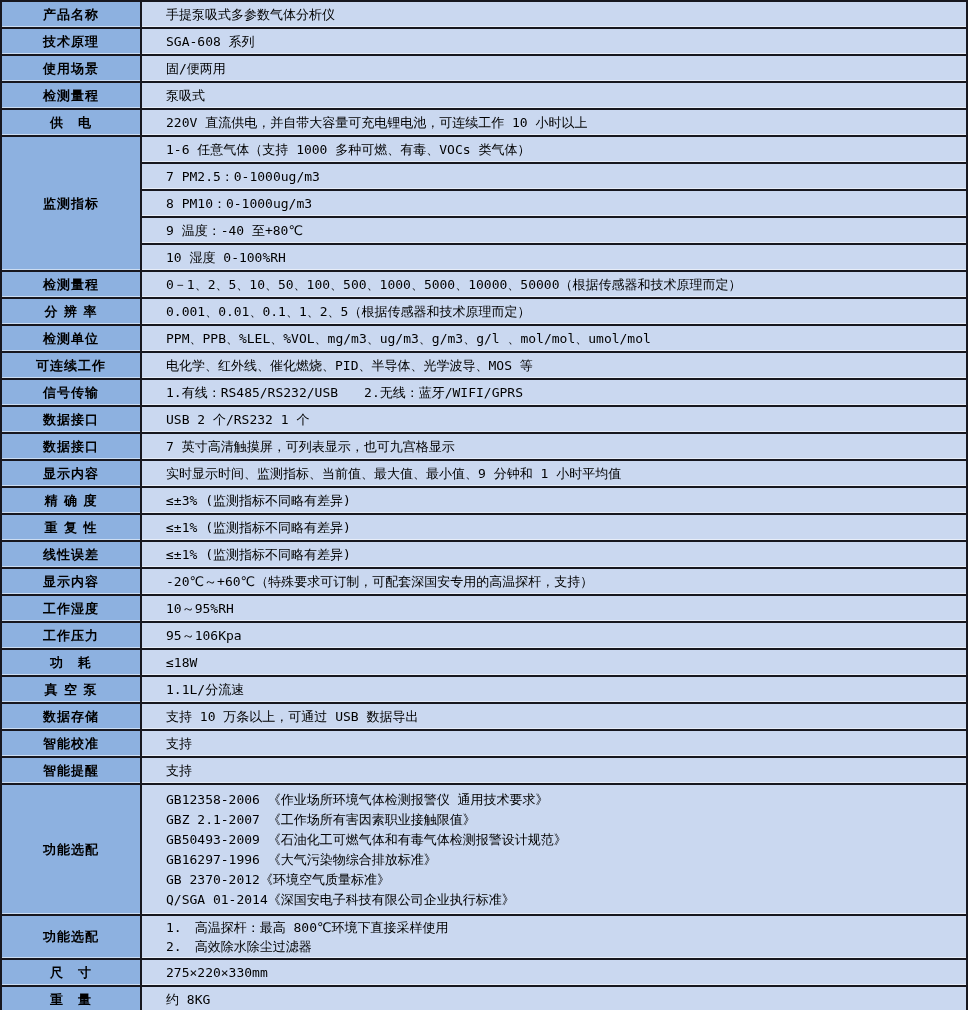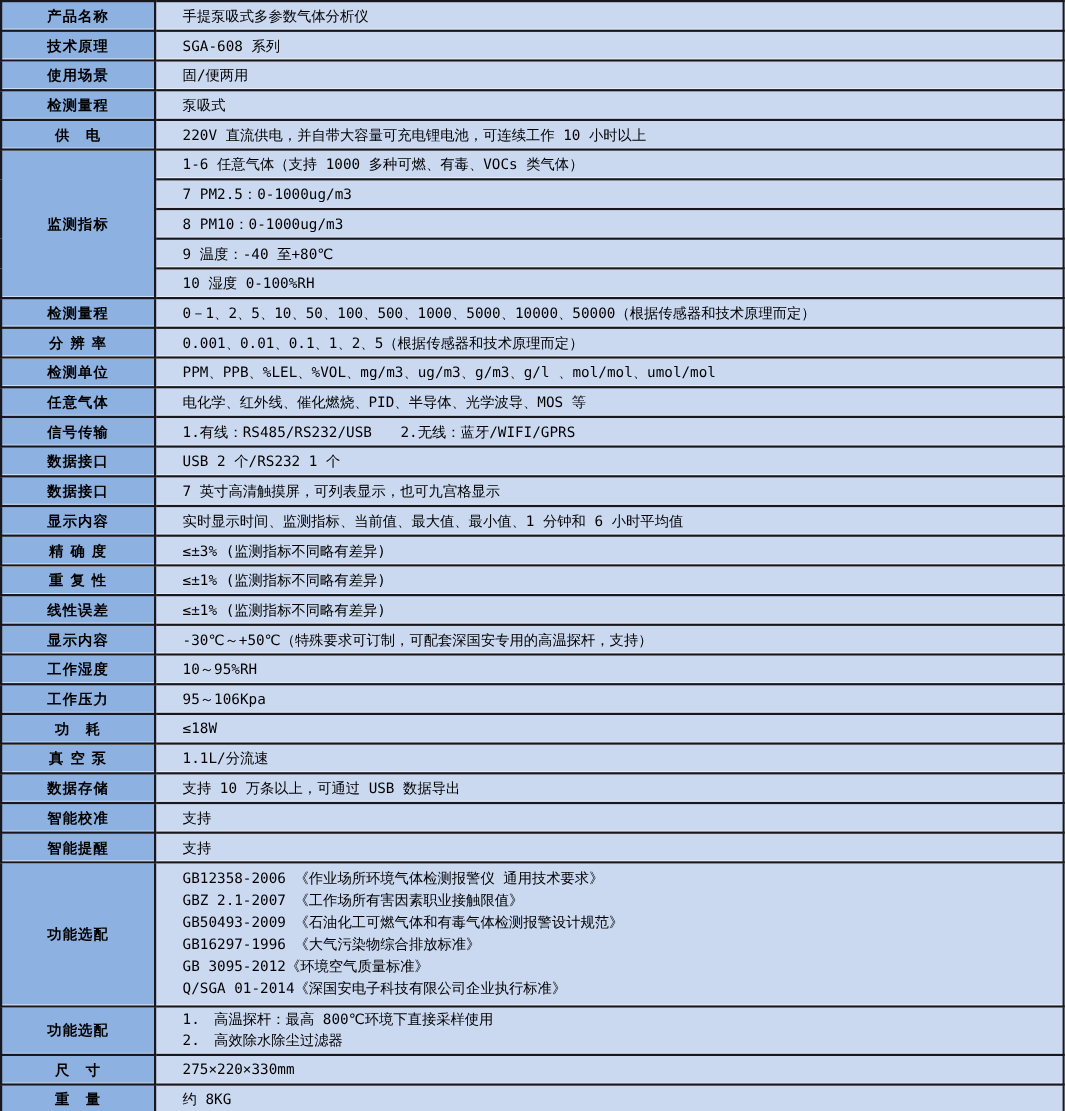--- a/index.html
+++ b/index.html
@@ -104,54 +104,54 @@
     </tr>
     <tr class="r">
       <td class="label">分 辨 率</td>
       <td class="value">0.001、0.01、0.1、1、2、5（根据传感器和技术原理而定）</td>
     </tr>
     <tr class="r">
       <td class="label">检测单位</td>
       <td class="value">PPM、PPB、%LEL、%VOL、mg/m3、ug/m3、g/m3、g/l 、mol/mol、umol/mol</td>
     </tr>
     <tr class="r">
-      <td class="label">任意气体</td>
+      <td class="label">可连续工作</td>
       <td class="value">电化学、红外线、催化燃烧、PID、半导体、光学波导、MOS 等</td>
     </tr>
     <tr class="r">
       <td class="label">信号传输</td>
       <td class="value">1.有线：RS485/RS232/USB　　2.无线：蓝牙/WIFI/GPRS</td>
     </tr>
     <tr class="r">
       <td class="label">数据接口</td>
       <td class="value">USB 2 个/RS232 1 个</td>
     </tr>
     <tr class="r">
       <td class="label">数据接口</td>
       <td class="value">7 英寸高清触摸屏，可列表显示，也可九宫格显示</td>
     </tr>
     <tr class="r">
       <td class="label">显示内容</td>
-      <td class="value">实时显示时间、监测指标、当前值、最大值、最小值、1 分钟和 6 小时平均值</td>
+      <td class="value">实时显示时间、监测指标、当前值、最大值、最小值、9 分钟和 1 小时平均值</td>
     </tr>
     <tr class="r">
       <td class="label">精 确 度</td>
       <td class="value">≤±3% (监测指标不同略有差异)</td>
     </tr>
     <tr class="r">
       <td class="label">重 复 性</td>
       <td class="value">≤±1% (监测指标不同略有差异)</td>
     </tr>
     <tr class="r">
       <td class="label">线性误差</td>
       <td class="value">≤±1% (监测指标不同略有差异)</td>
     </tr>
     <tr class="r">
       <td class="label">显示内容</td>
-      <td class="value">-30℃～+50℃（特殊要求可订制，可配套深国安专用的高温探杆，支持）</td>
+      <td class="value">-20℃～+60℃（特殊要求可订制，可配套深国安专用的高温探杆，支持）</td>
     </tr>
     <tr class="r">
       <td class="label">工作湿度</td>
       <td class="value">10～95%RH</td>
     </tr>
     <tr class="r">
       <td class="label">工作压力</td>
       <td class="value">95～106Kpa</td>
     </tr>
     <tr class="r">
@@ -175,21 +175,21 @@
       <td class="value">支持</td>
     </tr>
 
     <tr class="r-ref">
       <td class="label">功能选配</td>
       <td class="value wrap">
         <div class="line">GB12358-2006 《作业场所环境气体检测报警仪 通用技术要求》</div>
         <div class="line">GBZ 2.1-2007 《工作场所有害因素职业接触限值》</div>
         <div class="line">GB50493-2009 《石油化工可燃气体和有毒气体检测报警设计规范》</div>
         <div class="line">GB16297-1996 《大气污染物综合排放标准》</div>
-        <div class="line">GB 3095-2012《环境空气质量标准》</div>
+        <div class="line">GB 2370-2012《环境空气质量标准》</div>
         <div class="line">Q/SGA 01-2014《深国安电子科技有限公司企业执行标准》</div>
       </td>
     </tr>
 
     <tr class="r-opt">
       <td class="label">功能选配</td>
       <td class="value wrap opt">
         <div class="line">1.　高温探杆：最高 800℃环境下直接采样使用</div>
         <div class="line">2.　高效除水除尘过滤器</div>
       </td>

